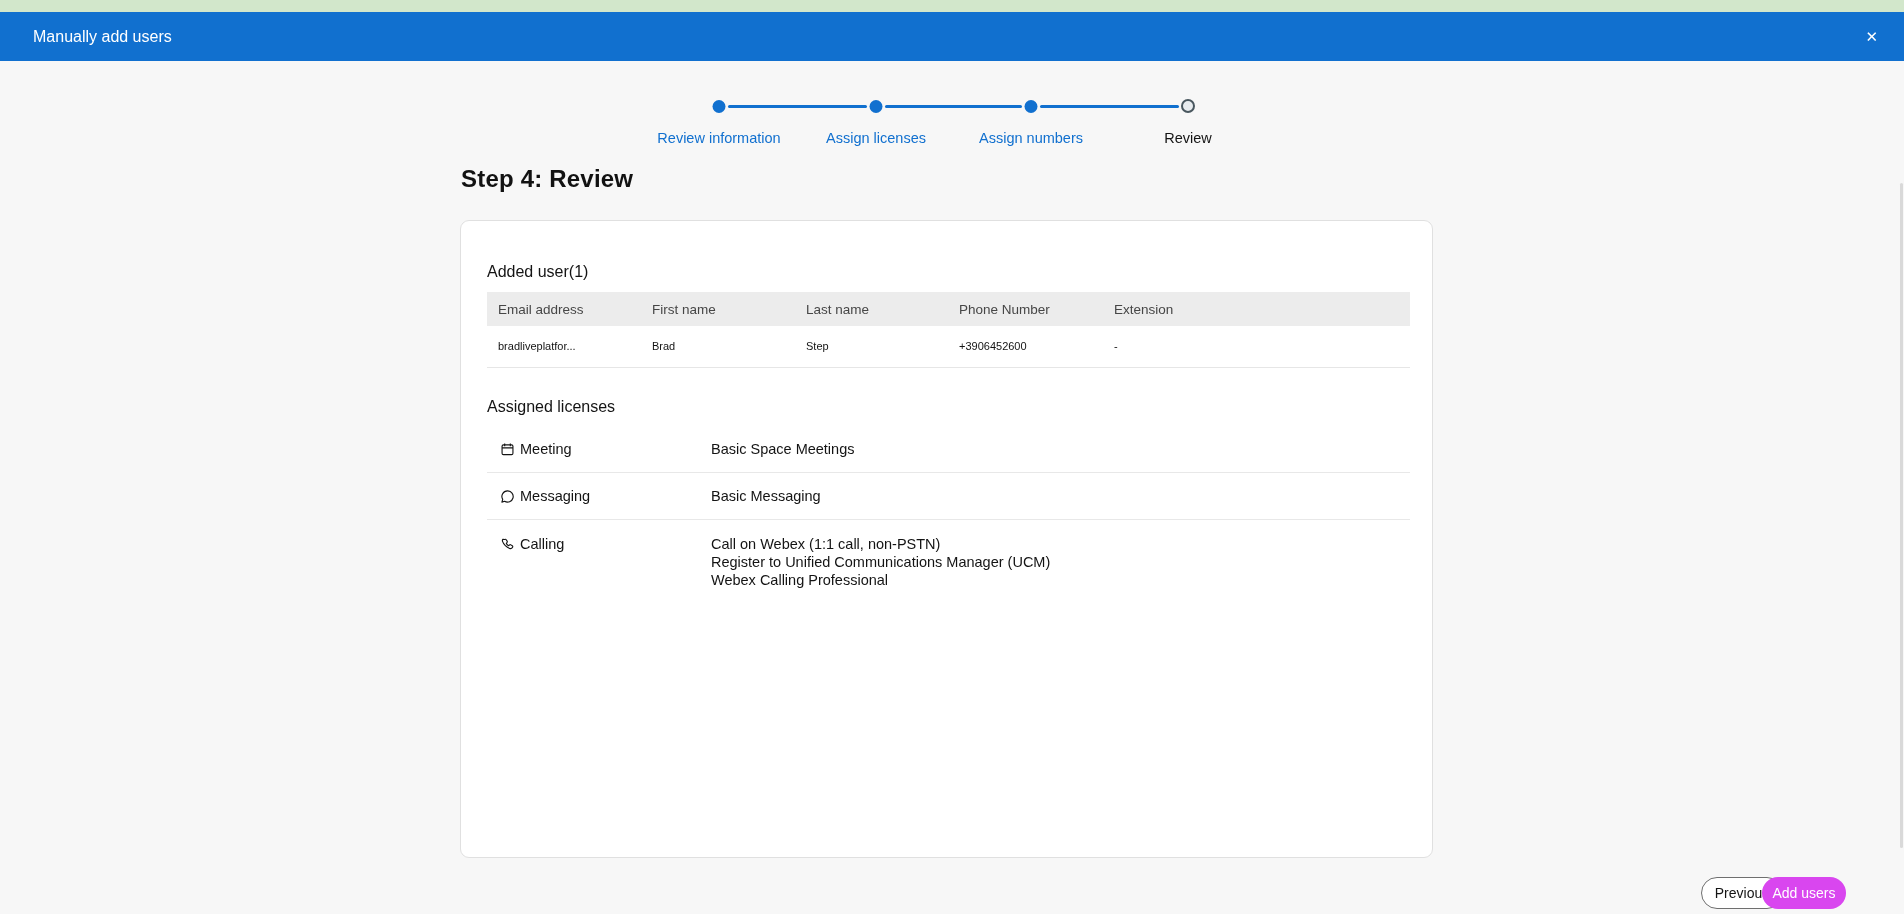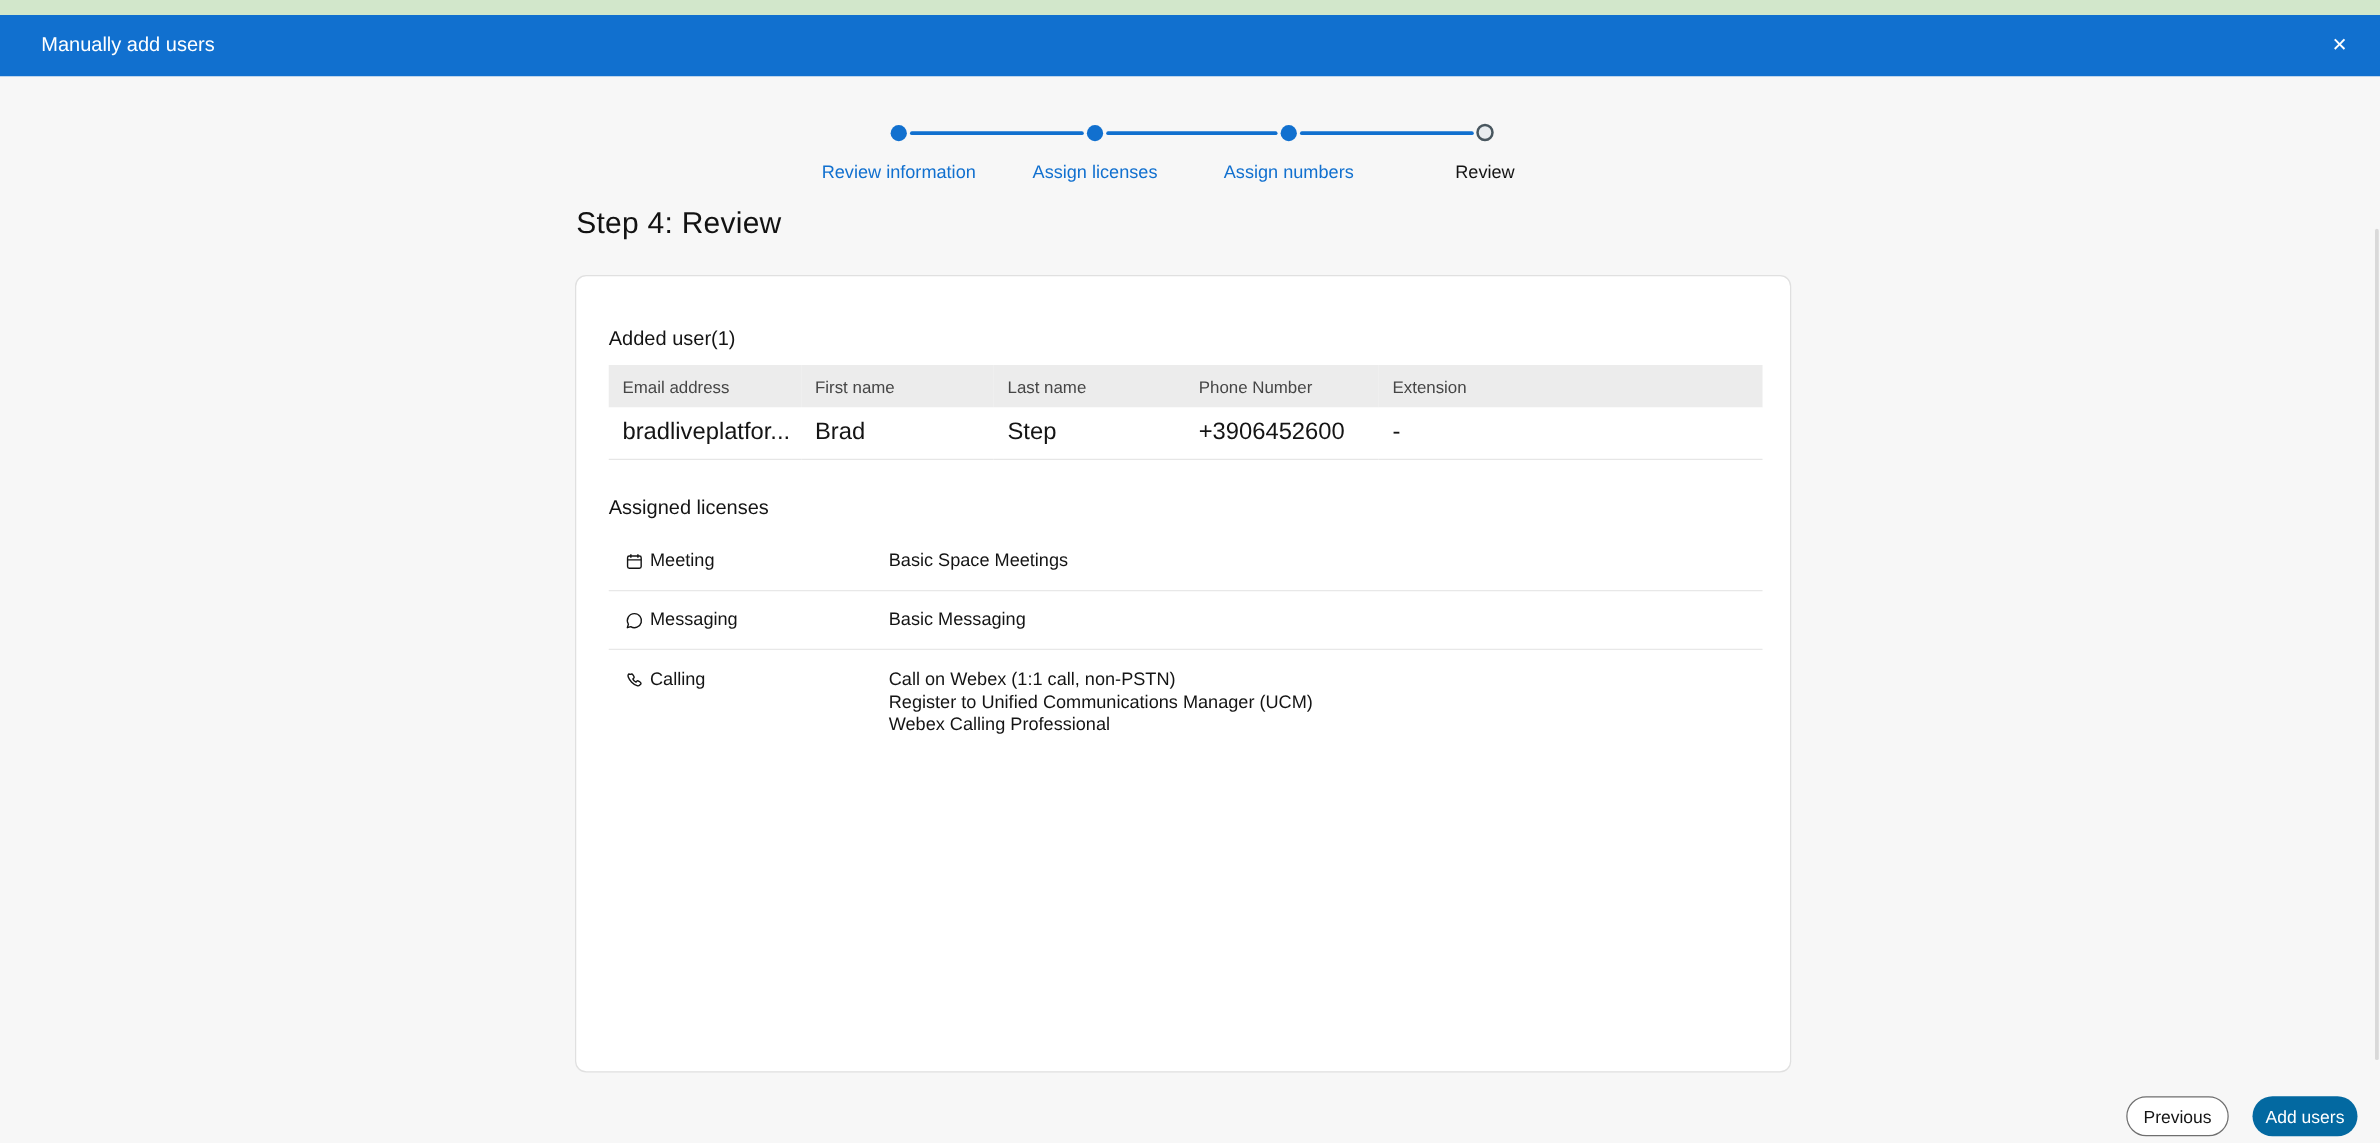--- a/index.html
+++ b/index.html
@@ -40,21 +40,21 @@
   }
   .step-label {
     position:absolute; top:130px; transform:translateX(-50%);
     font-size:14.5px; color:#1170CF; white-space:nowrap; cursor:pointer;
   }
   .step-label.current { color:#141414; cursor:default; }
 
   
   .page-heading {
     position:absolute; left:461px; top:165px;
-    font-size:24px; font-weight:400; color:#121212; letter-spacing:.2px;
+    font-size:24px; font-weight:700; color:#121212; letter-spacing:.2px;
   }
 
   
   .card {
     position:absolute; left:460px; top:220px; width:973px; height:638px;
     background:#fff; border:1px solid #e0e0e0; border-radius:9px;
   }
   .section-title { position:absolute; left:26px; font-size:16px; color:#141414; }
   .added-title { top:42px; }
   .licenses-title { top:177px; }
@@ -62,21 +62,21 @@
   
   table.users {
     position:absolute; left:26px; top:71px; width:923px;
     border-collapse:collapse; table-layout:fixed;
   }
   table.users th {
     background:#ececec; height:34px; text-align:left;
     font-size:13.5px; font-weight:400; color:#464646; padding:0 4px 0 11px;
   }
   table.users td {
-    height:41px; font-size:19px; color:#141414;
+    height:41px; font-size:11px; color:#141414;
     padding:0 4px 0 11px; border-bottom:1px solid #e6e6e6; background:#fff;margin-top:10px;
   }
 
   
   .license-list { position:absolute; left:26px; top:205px; width:923px; }
   .license-row {
     display:flex; align-items:flex-start;
     padding:14px 0 14px; border-bottom:1px solid #e8e8e8;
   }
   .license-row.last { border-bottom:none; padding-top:15px; }
@@ -90,21 +90,21 @@
   
   .btn {
     position:absolute; top:877px; height:32px; border-radius:16px;
     font-size:14px; font-family:inherit; cursor:pointer;
     display:flex; align-items:center; justify-content:center;
   }
   .btn-previous {
     left:1701px; width:82px; background:#fff; border:1px solid #6f6f6f; color:#141414;
   }
   .btn-add {
-    left:1802px; width:84px; background:#0369a1; border:none; color:#fff;
+    left:1762px; width:84px; background:#d946ef; border:none; color:#fff;
   }
 
   
   .scrollbar-thumb {
     position:absolute; right:1px; top:183px; width:3px; height:665px;
     background:#d9d9d9; border-radius:2px;
   }
 </style>
 </head>
 <body>

